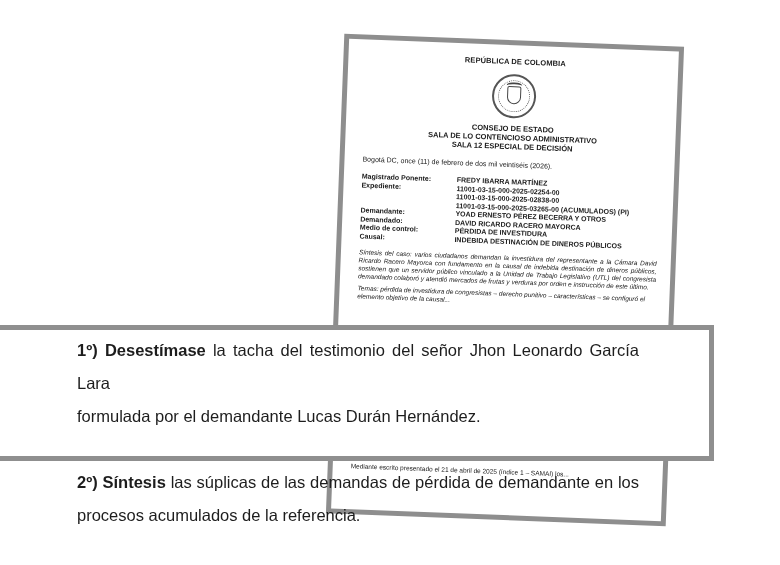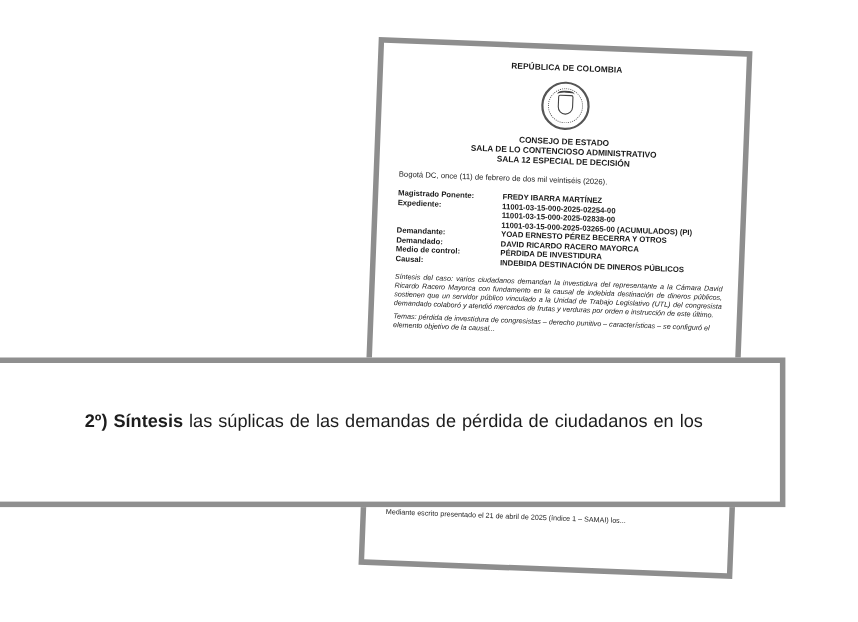--- a/index.html
+++ b/index.html
@@ -199,17 +199,20 @@
   <div class="synthesis">Síntesis del caso: varios ciudadanos demandan la investidura del representante a la Cámara David Ricardo Racero Mayorca con fundamento en la causal de indebida destinación de dineros públicos, sostienen que un servidor público vinculado a la Unidad de Trabajo Legislativo (UTL) del congresista demandado colaboró y atendió mercados de frutas y verduras por orden e instrucción de este último.</div>
   <div class="topics">Temas: pérdida de investidura de congresistas – derecho punitivo – características – se configuró el elemento objetivo de la causal...</div>
 
   <div class="section-head s1">1. Las demandas acumuladas</div>
   <div class="section-head s2">1.1 Expediente 2025-02254 (principal)</div>
   <div class="s3">Mediante escrito presentado el 21 de abril de 2025 (índice 1 – SAMAI) los...</div>
 </div>
 
 <div class="overlay">
   <p>
+    <span class="line1"><b>1º)</b> <b>Desestímase</b> <span>la tacha del testimonio del señor Jhon Leonardo García Lara</span></span>
+    <span>formulada por el demandante Lucas Durán Hernández.</span>
   </p>
   <p class="para2">
-    <span class="line1"><b>2º)</b> <b>Síntesis</b> <span>las súplicas de las demandas de pérdida de ciudadanos en los</span></span>
+    <span class="line1"><b>2º)</b> <b>Síntesis</b> <span>las súplicas de las demandas de pérdida de demandante en los</span></span>
+    <span>procesos acumulados de la referencia.</span>
   </p>
 </div>
 
 </body></html>

